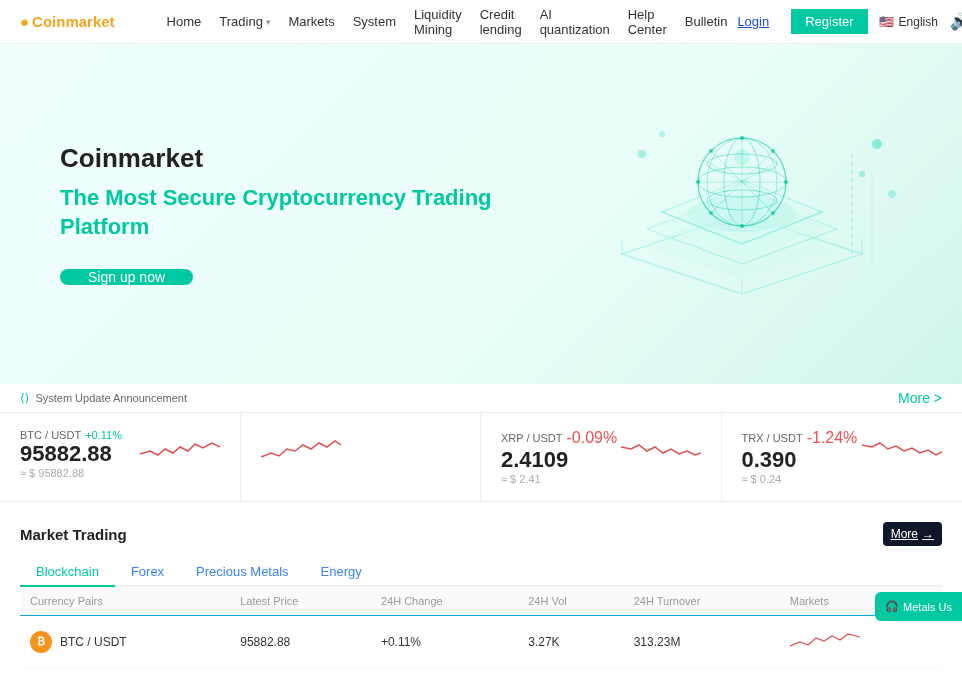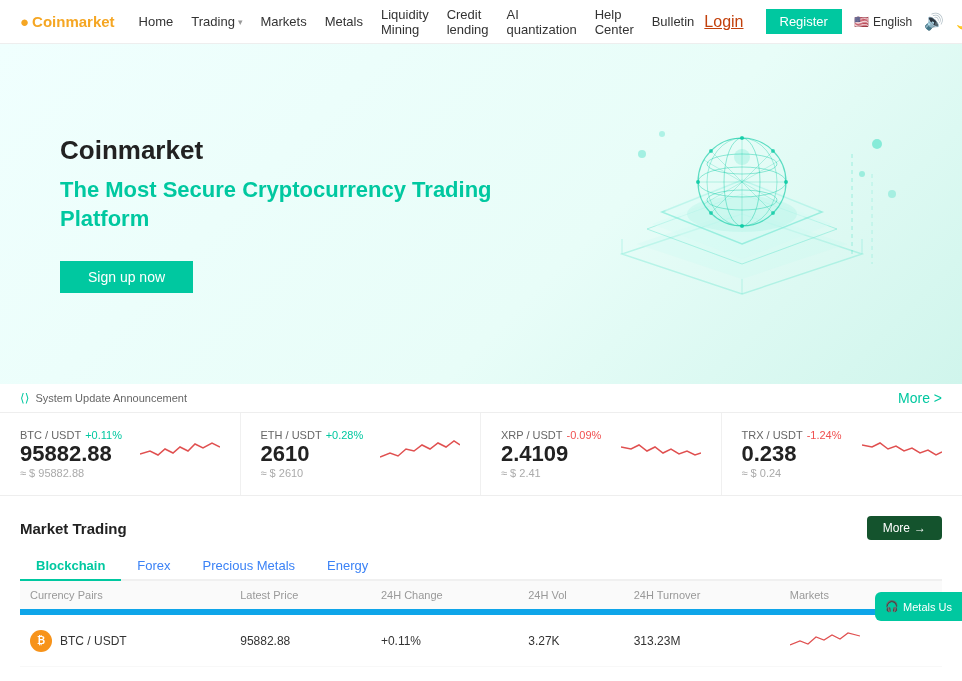--- a/index.html
+++ b/index.html
@@ -24,38 +24,39 @@
       display: flex;
       align-items: center;
       gap: 3px;
     }
     .navbar-logo span { color: #f5a623; }
     .nav-links {
       display: flex;
       align-items: center;
       gap: 18px;
       flex: 1;
+      margin-left: 28px;
     }
     .nav-link {
       font-size: 13px;
       color: #333;
       cursor: pointer;
       display: flex;
       align-items: center;
       gap: 3px;
     }
     .nav-link .dropdown-arrow { font-size: 9px; color: #999; }
     .navbar-right {
       display: flex;
       align-items: center;
       gap: 12px;
     }
     .btn-login {
-      font-size: 16px;
-      color: #c2410c;
+      font-size: 13px;
+      color: #1d4ed8;
       cursor: pointer;
       padding: 4px 10px;
       text-decoration: underline;
     }
     .btn-register {
       font-size: 13px;
       color: #fff;
       background: #00c8a0;
       border: none;
       border-radius: 0;
@@ -100,22 +101,22 @@
       font-size: 22px;
       font-weight: bold;
       color: #00c8a0;
       line-height: 1.3;
       margin-bottom: 28px;
     }
     .btn-signup {
       background: #00c8a0;
       color: #fff;
       border: none;
-      border-radius: 0;
-      padding: 8px 28px;
+      border-radius: 14px;
+      padding: 0 28px;
       font-size: 14px;
       cursor: pointer;
       font-weight: 500;
     }
 
     
     .hero-graphic {
       position: relative;
       width: 320px;
       height: 240px;
@@ -158,21 +159,21 @@
     }
     .price-card:last-child { border-right: none; justify-content: center; }
     .price-pair {
       font-size: 11px;
       color: #666;
       display: flex;
       align-items: center;
       gap: 4px;
     }
     .price-change-pos { color: #00c8a0; font-size: 11px; }
-    .price-change-neg { color: #f05050; font-size: 11px; }
+    .price-change-neg { color: #f05050; font-size: 16px; }
     .price-value {
       font-size: 22px;
       font-weight: bold;
       color: #222;
     }
     .price-usd {
       font-size: 11px;
       color: #aaa;
     }
     .card-row {
@@ -191,61 +192,62 @@
       justify-content: space-between;
       align-items: center;
       margin-bottom: 12px;
     }
     .market-title {
       font-size: 15px;
       font-weight: bold;
       color: #222;
     }
     .btn-more {
-      background: #14532d;
+      background: #0f172a;
       color: #fff;
       border: none;
       border-radius: 4px;
-      padding: 5px 16px;
+      padding: 5px 8px;
       font-size: 12px;
       cursor: pointer;
       display: flex;
       align-items: center;
       gap: 4px;
+      text-decoration: underline;
     }
     .market-tabs {
       display: flex;
       gap: 0;
       border-bottom: 2px solid #f0f0f0;
       margin-bottom: 0;
     }
     .market-tab {
       padding: 6px 16px;
       font-size: 13px;
       cursor: pointer;
       color: #3b82f6;
       border-bottom: 2px solid transparent;
       margin-bottom: -2px;
     }
     .market-tab.active {
       color: #00c8a0;
       border-bottom: 2px solid #00c8a0;
-      font-weight: 700;
+      font-weight: 400;
     }
     .market-table {
       width: 100%;
       border-collapse: collapse;
     }
     .market-table th {
       text-align: left;
       font-size: 11px;
       color: #999;
       font-weight: normal;
       padding: 8px 10px;
-      border-bottom: 6px solid #0ea5e9;
+      border-bottom: 1px solid #0ea5e9;
       background: #fafafa;
     }
     .market-table td {
       padding: 10px 10px;
       font-size: 12px;
       color: #333;
       border-bottom: 1px solid #f8f8f8;
     }
     .td-pair {
       display: flex;
@@ -292,21 +294,21 @@
     <span>●</span>
     <span>Coinmarket</span>
   </div>
   <div class="nav-links">
     <span class="nav-link">Home</span>
     <span class="nav-link">
       <span>Trading</span>
       <span class="dropdown-arrow">▾</span>
     </span>
     <span class="nav-link">Markets</span>
-    <span class="nav-link">Metals</span>
+    <span class="nav-link">System</span>
     <span class="nav-link">Liquidity Mining</span>
     <span class="nav-link">Credit lending</span>
     <span class="nav-link">AI quantization</span>
     <span class="nav-link">Help Center</span>
     <span class="nav-link">Bulletin</span>
   </div>
   <div class="navbar-right">
     <span class="btn-login">Login</span>
     <button class="btn-register">Register</button>
     <span class="lang-flag">
@@ -407,28 +409,20 @@
         <div class="price-usd">≈ $ 95882.88</div>
       </div>
       <svg width="80" height="40" viewBox="0 0 80 40">
         <polyline points="0,25 10,22 18,26 25,20 33,24 40,18 48,22 55,15 63,19 72,14 80,18" fill="none" stroke="#e05050" stroke-width="1.5"></polyline>
       </svg>
     </div>
   </div>
 
   <div class="price-card">
     <div class="card-row">
-      <div>
-        <div class="price-pair">
-          <span>ETH / USDT</span>
-          <span class="price-change-pos">+0.28%</span>
-        </div>
-        <div class="price-value">2610</div>
-        <div class="price-usd">≈ $ 2610</div>
-      </div>
       <svg width="80" height="40" viewBox="0 0 80 40">
         <polyline points="0,28 10,24 18,27 26,20 34,22 42,16 50,20 58,14 66,18 74,12 80,16" fill="none" stroke="#e05050" stroke-width="1.5"></polyline>
       </svg>
     </div>
   </div>
 
   <div class="price-card">
     <div class="card-row">
       <div>
         <div class="price-pair">
@@ -444,21 +438,21 @@
     </div>
   </div>
 
   <div class="price-card">
     <div class="card-row">
       <div>
         <div class="price-pair">
           <span>TRX / USDT</span>
           <span class="price-change-neg">-1.24%</span>
         </div>
-        <div class="price-value">0.238</div>
+        <div class="price-value">0.390</div>
         <div class="price-usd">≈ $ 0.24</div>
       </div>
       <svg width="80" height="40" viewBox="0 0 80 40">
         <polyline points="0,16 10,18 18,14 26,20 34,17 42,22 50,19 58,24 66,21 74,26 80,23" fill="none" stroke="#e05050" stroke-width="1.5"></polyline>
       </svg>
     </div>
   </div>
 
 </div>
 

